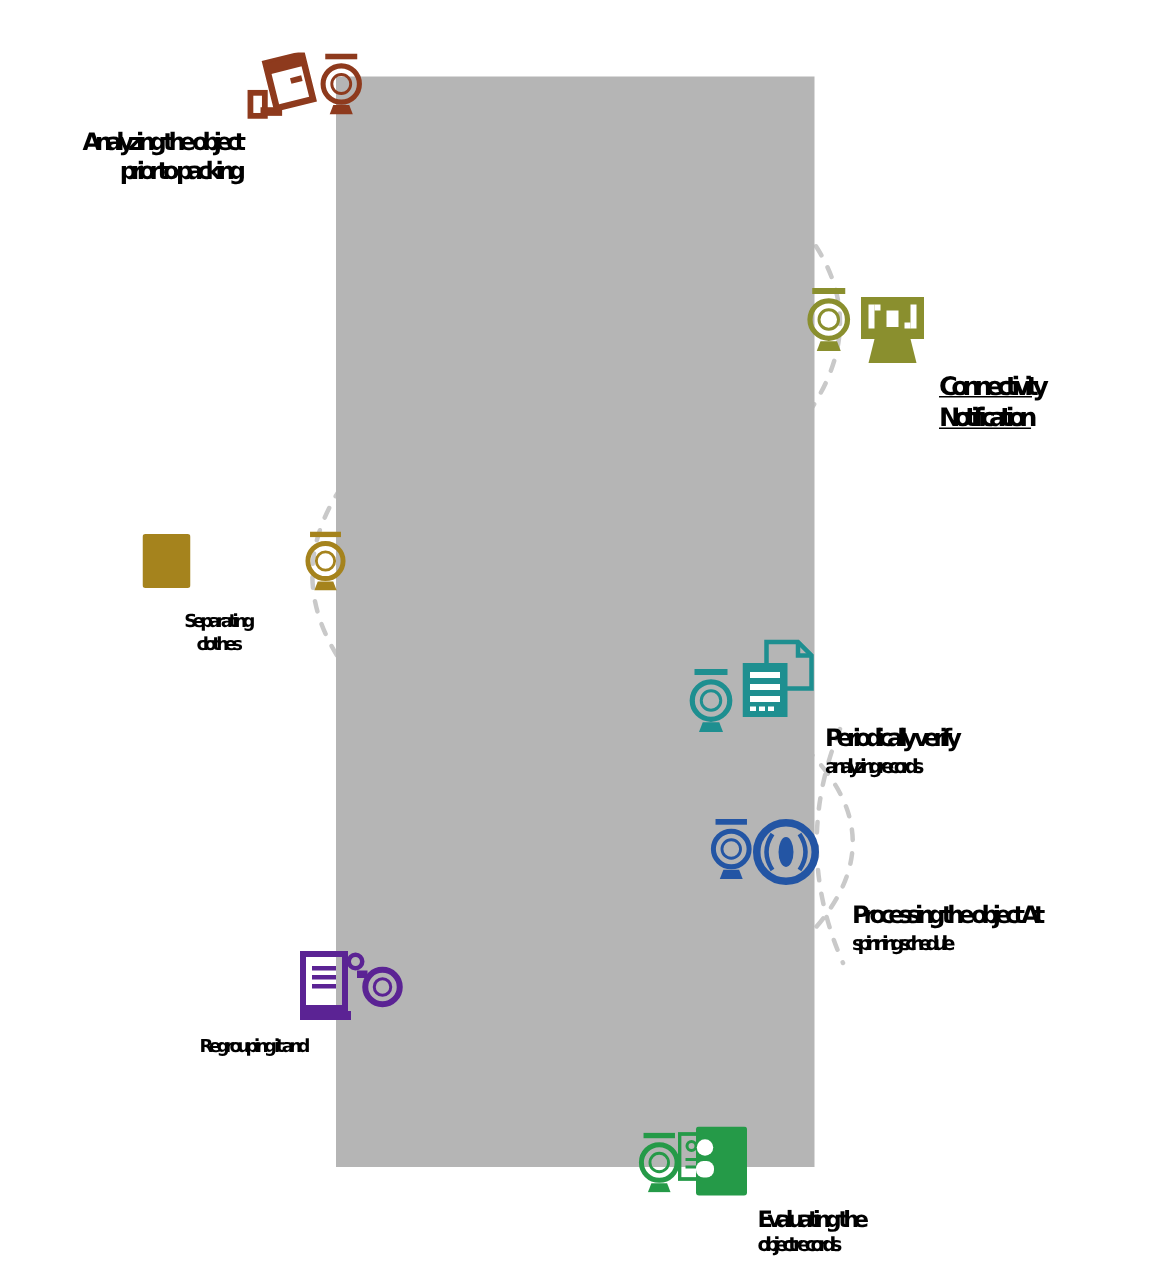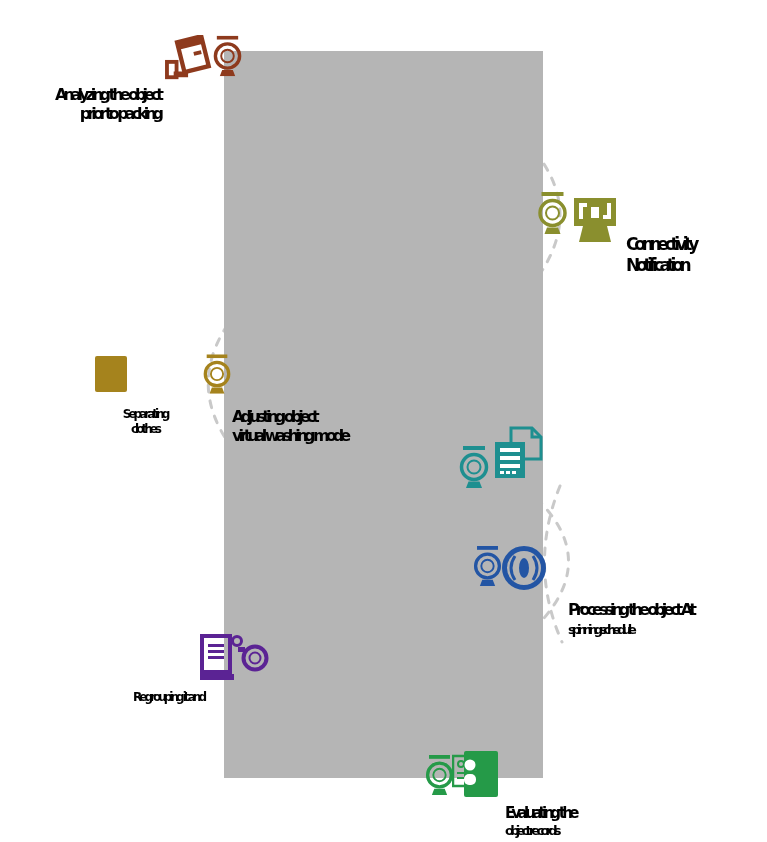--- a/index.html
+++ b/index.html
@@ -14,21 +14,21 @@
     z-index:1;
   }
   .icon{position:absolute;display:block;z-index:2;}
   
   .step-label{
     position:absolute;z-index:2;color:#000000;font-weight:bold;
     letter-spacing:-0.25em;white-space:nowrap;margin-top:48px;
   }
   .step-label span{display:block;}
   .lbl-s1{left:18px;top:37px;width:142px;text-align:right;font-size:16px;line-height:19px;}
-  .lbl-s2{left:626px;top:186px;font-size:17px;line-height:21px;}
+  .lbl-s2{left:626px;top:200px;font-size:17px;line-height:21px;text-decoration:underline;}
   .lbl-s3a{left:100px;top:359px;width:90px;text-align:center;font-size:12px;line-height:15px;}
   .lbl-s3b{left:232px;top:359px;font-size:16px;line-height:19px;}
   .lbl-s4{left:550px;top:434px;font-size:16px;line-height:20px;}
   .lbl-s5{left:568px;top:552px;font-size:16px;line-height:20px;}
   .lbl-s6{left:52px;top:639px;width:152px;text-align:right;font-size:12px;line-height:20px;}
   .lbl-s7{left:505px;top:756px;font-size:15px;line-height:18px;}
   .line-small{font-size:13px;}
   
   .i-s1-pour {left:164px;top:35px;width:52px;height:48px;}
   .i-s1-drum {left:212px;top:35px;width:31px;height:42px;}
@@ -110,39 +110,39 @@
     <rect x="0" y="0" width="32" height="36" rx="2" fill="currentColor"></rect>
   </svg>
   <div class="step-label lbl-s3a">
     <span>Separating</span>
     <span>clothes</span>
   </div>
 
   <svg class="icon i-s3-drum" viewBox="0 0 32 42" style="color: rgb(165, 131, 29);">
     <use href="#drum"></use>
   </svg>
-  <div class="step-label lbl-s3b">
-    <span>Adjusting object</span>
-    <span>virtual washing mode</span>
-  </div>
 
   <svg class="icon i-s4-drum" viewBox="0 0 32 42" style="color: rgb(30, 143, 144);">
     <use href="#drum"></use>
   </svg>
   <svg class="icon i-s4-docs" viewBox="0 0 48 56" style="color: rgb(30, 143, 144);">
     <path d="M16 2 h21 l9 9 v22 h-30 z" fill="none" stroke="currentColor" stroke-width="3"></path>
     <path d="M37 2 v9 h9" fill="none" stroke="currentColor" stroke-width="3"></path>
     <rect x="0" y="16" width="30" height="36" fill="currentColor"></rect>
     <rect x="5" y="22" width="20" height="4" fill="#ffffff"></rect>
     <rect x="5" y="30" width="20" height="4" fill="#ffffff"></rect>
     <rect x="5" y="38" width="20" height="4" fill="#ffffff"></rect>
     <rect x="5" y="45" width="4" height="3" fill="#ffffff"></rect>
     <rect x="11" y="45" width="4" height="3" fill="#ffffff"></rect>
     <rect x="17" y="45" width="4" height="3" fill="#ffffff"></rect>
   </svg>
+  <div class="step-label lbl-s4">
+    <span>Periodically verify</span>
+    <span class="line-small">analyzing records</span>
+  </div>
 
   <svg class="icon i-s5-drum" viewBox="0 0 32 42" style="color: rgb(35, 85, 164);">
     <use href="#drum"></use>
   </svg>
   <svg class="icon i-s5-big" viewBox="0 0 44 52" style="color: rgb(35, 85, 164);">
     <circle cx="22" cy="26" r="19.5" fill="none" stroke="currentColor" stroke-width="5"></circle>
     <path d="M13 14 q-8 12 0 24" fill="none" stroke="currentColor" stroke-width="3"></path>
     <path d="M31 14 q8 12 0 24" fill="none" stroke="currentColor" stroke-width="3"></path>
     <ellipse cx="22" cy="26" rx="5" ry="10" fill="currentColor"></ellipse>
   </svg>

